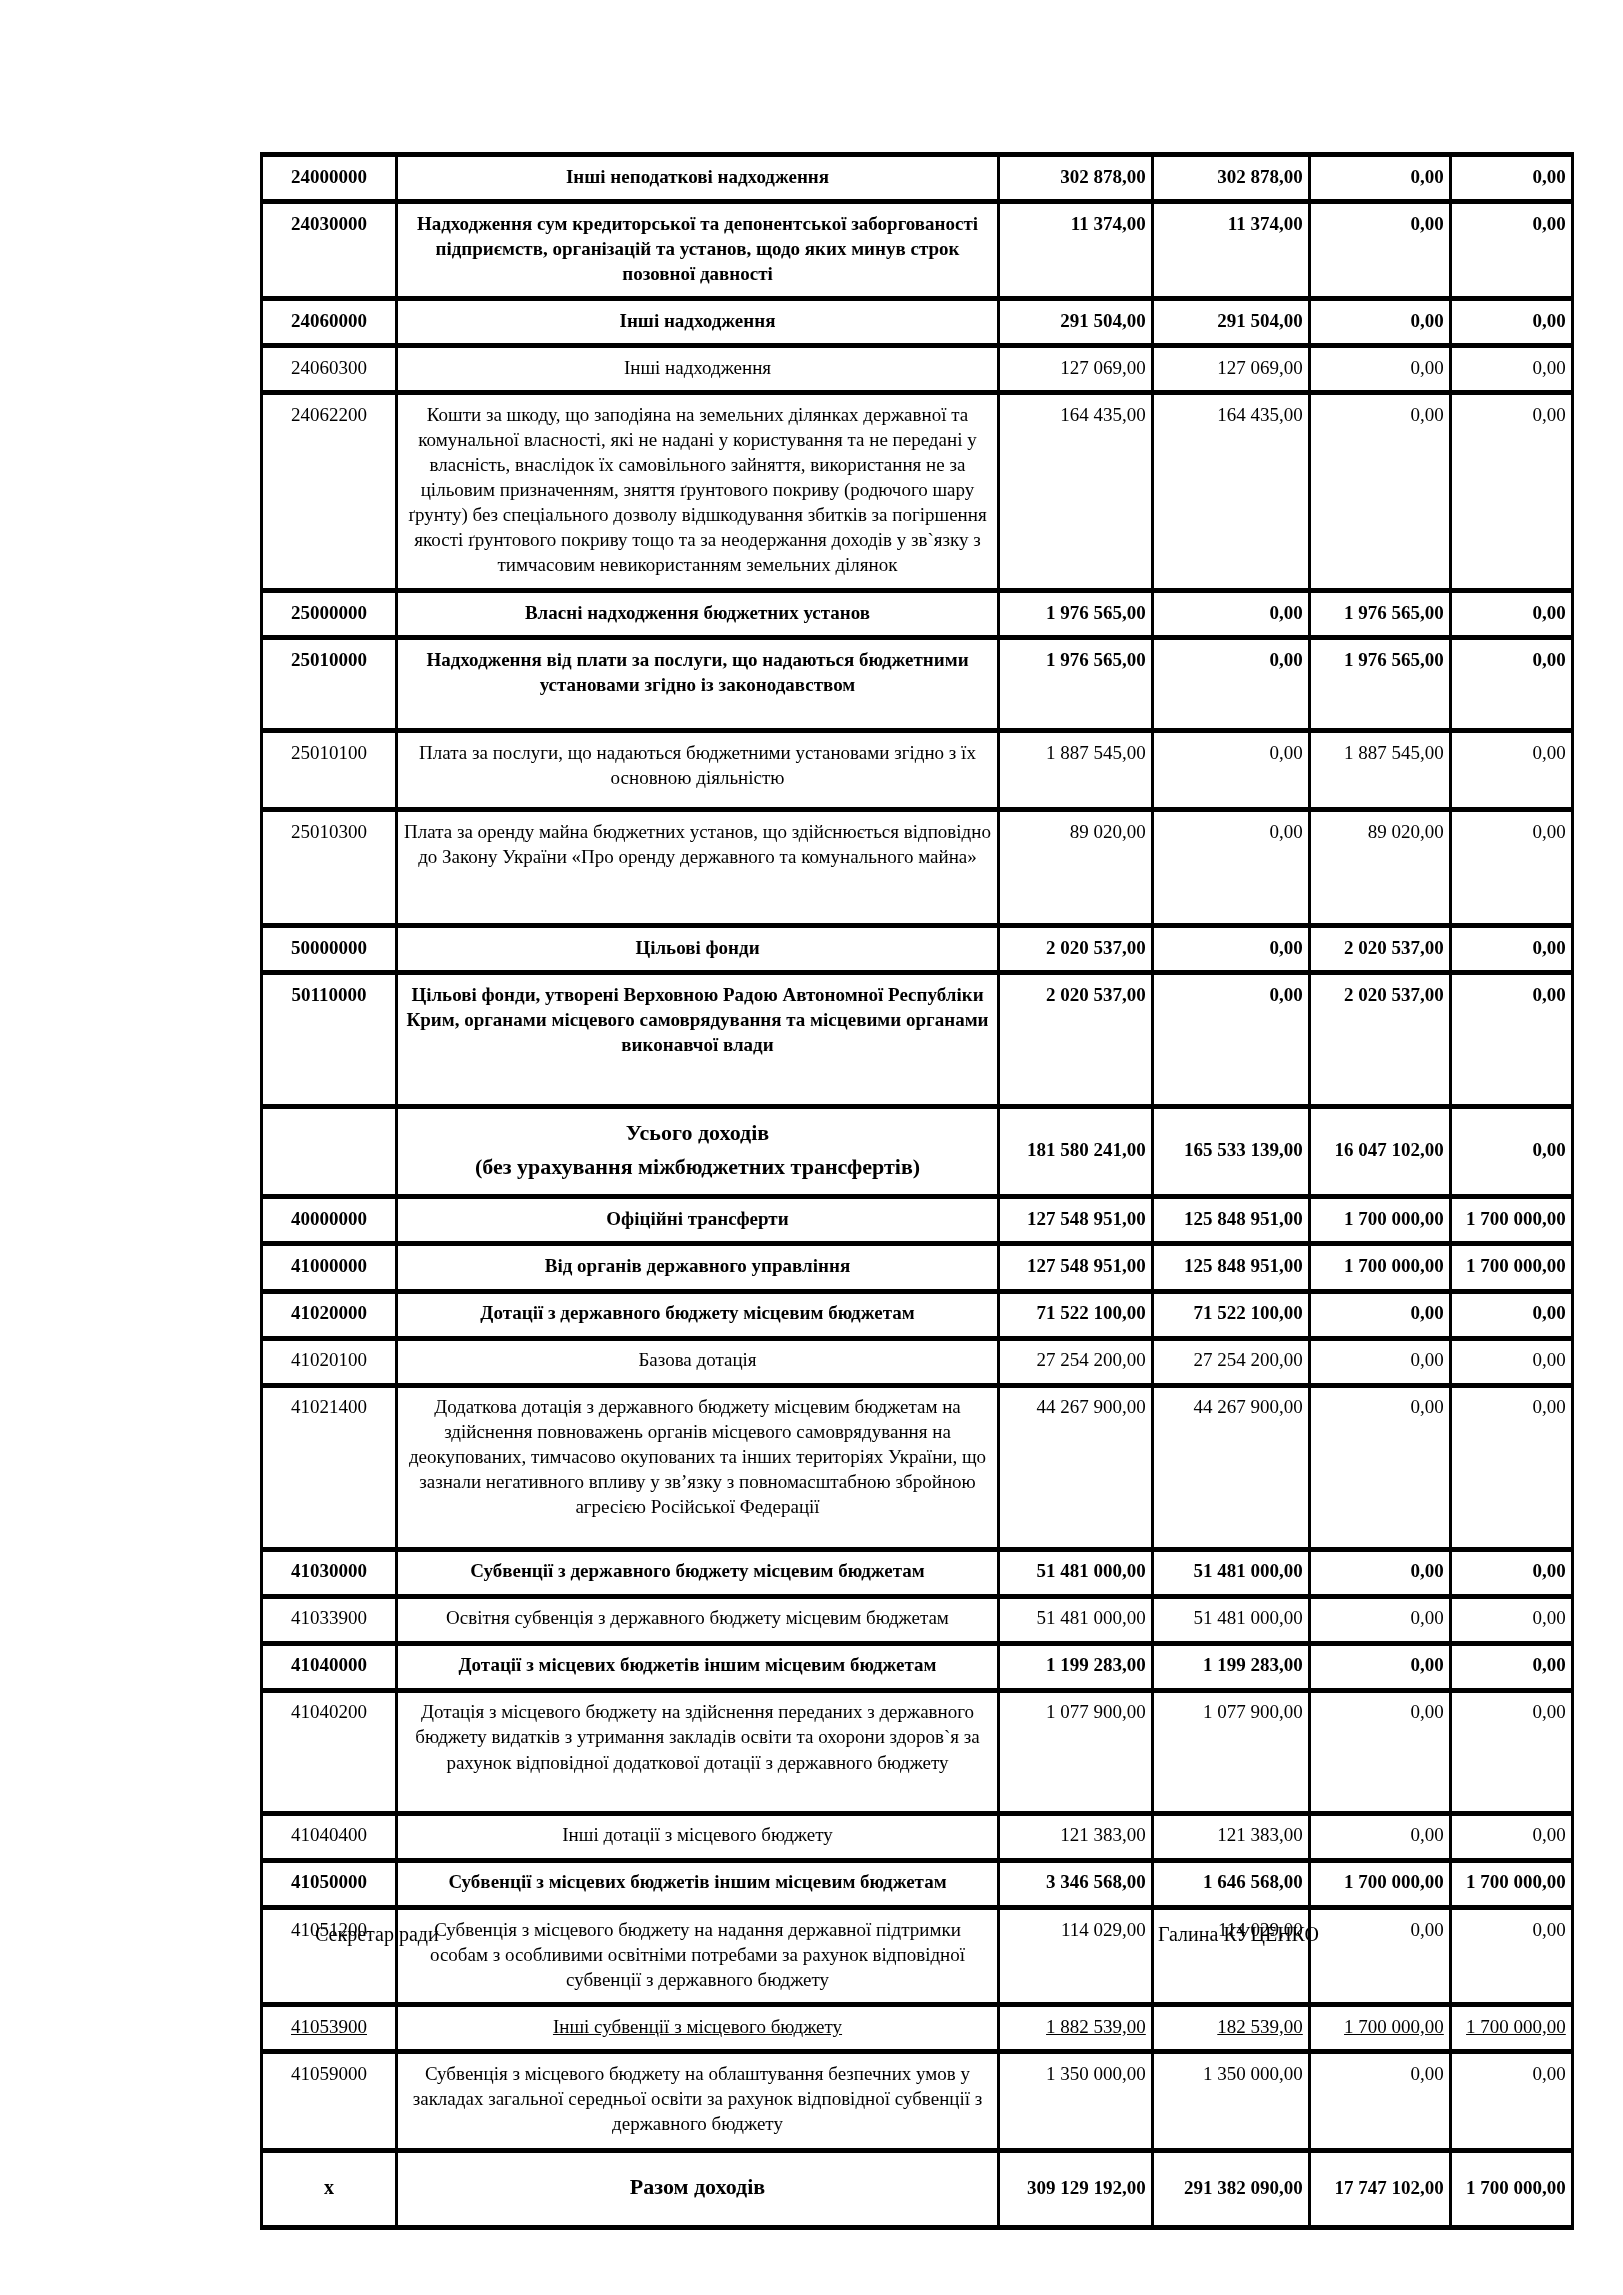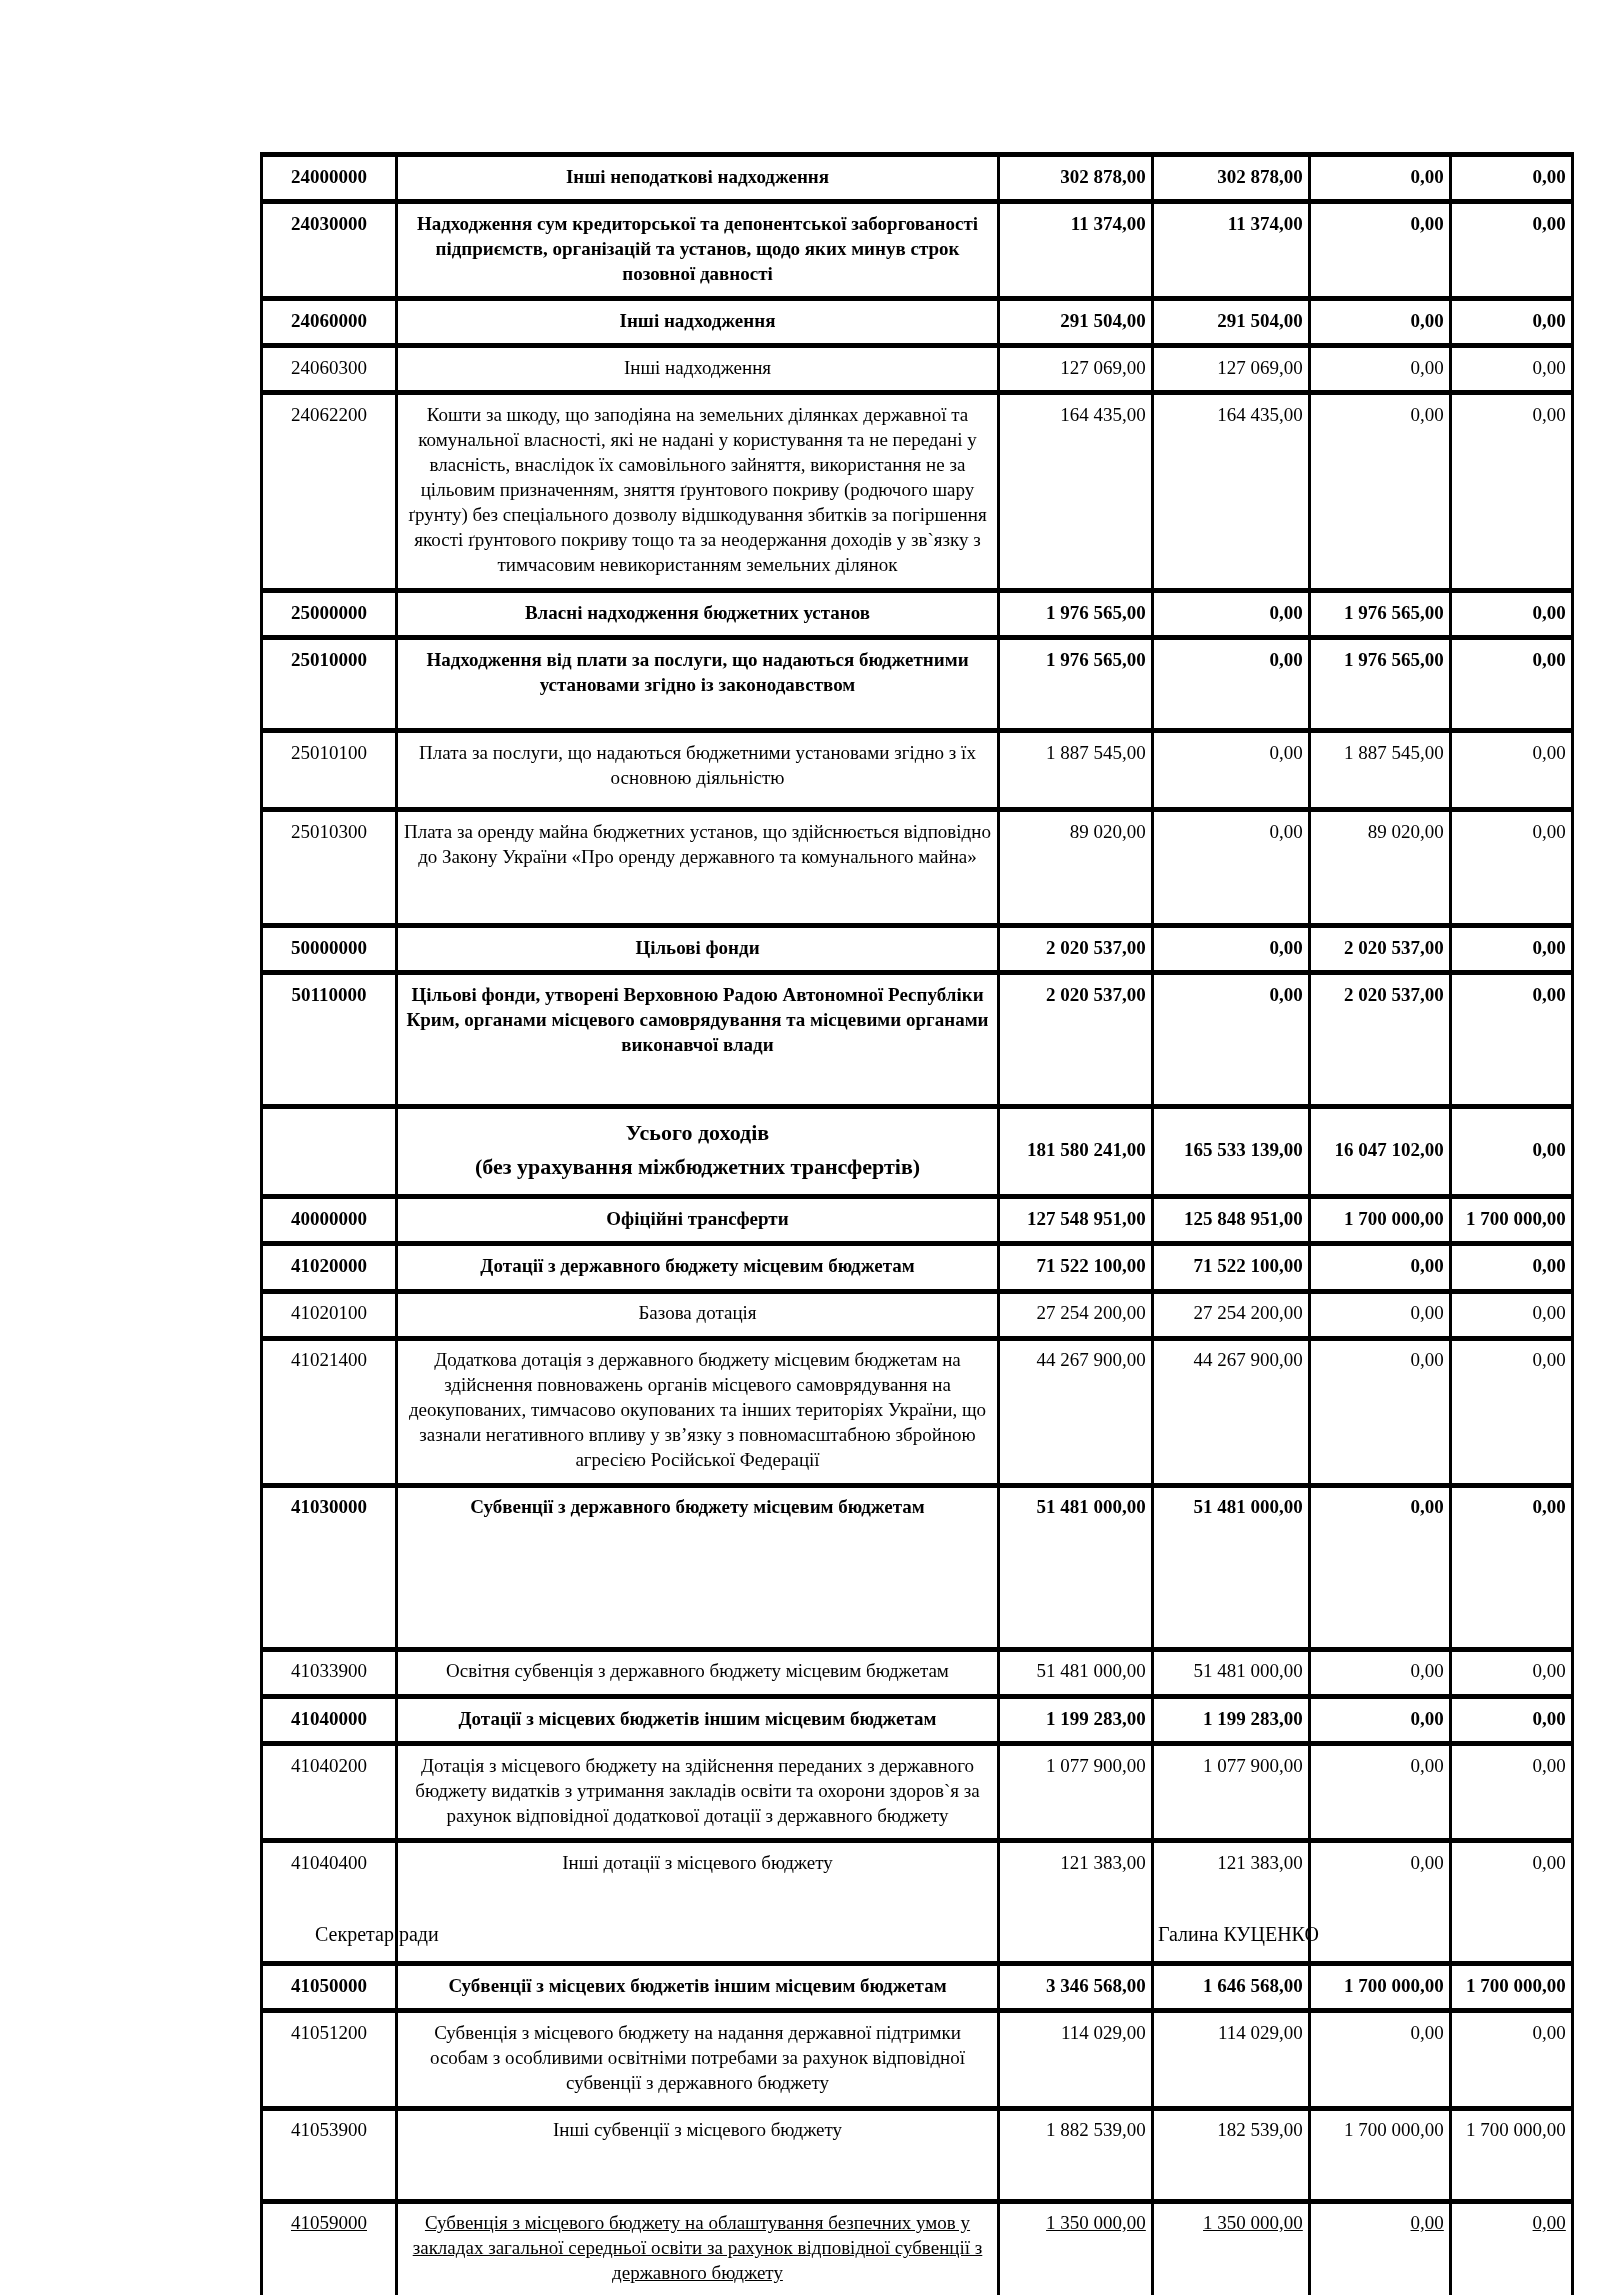--- a/index.html
+++ b/index.html
@@ -195,20 +195,28 @@
     </tr>
         <tr class="bold">
       <td class="code">40000000</td>
       <td class="name">Офіційні трансферти</td>
       <td class="num">127 548 951,00</td>
       <td class="num">125 848 951,00</td>
       <td class="num">1 700 000,00</td>
       <td class="num">1 700 000,00</td>
     </tr>
         <tr class="bold">
+      <td class="code">41000000</td>
+      <td class="name">Від органів державного управління</td>
+      <td class="num">127 548 951,00</td>
+      <td class="num">125 848 951,00</td>
+      <td class="num">1 700 000,00</td>
+      <td class="num">1 700 000,00</td>
+    </tr>
+        <tr class="bold">
       <td class="code">41020000</td>
       <td class="name">Дотації з державного бюджету місцевим бюджетам</td>
       <td class="num">71 522 100,00</td>
       <td class="num">71 522 100,00</td>
       <td class="num">0,00</td>
       <td class="num">0,00</td>
     </tr>
         <tr>
       <td class="code">41020100</td>
       <td class="name">Базова дотація</td>

